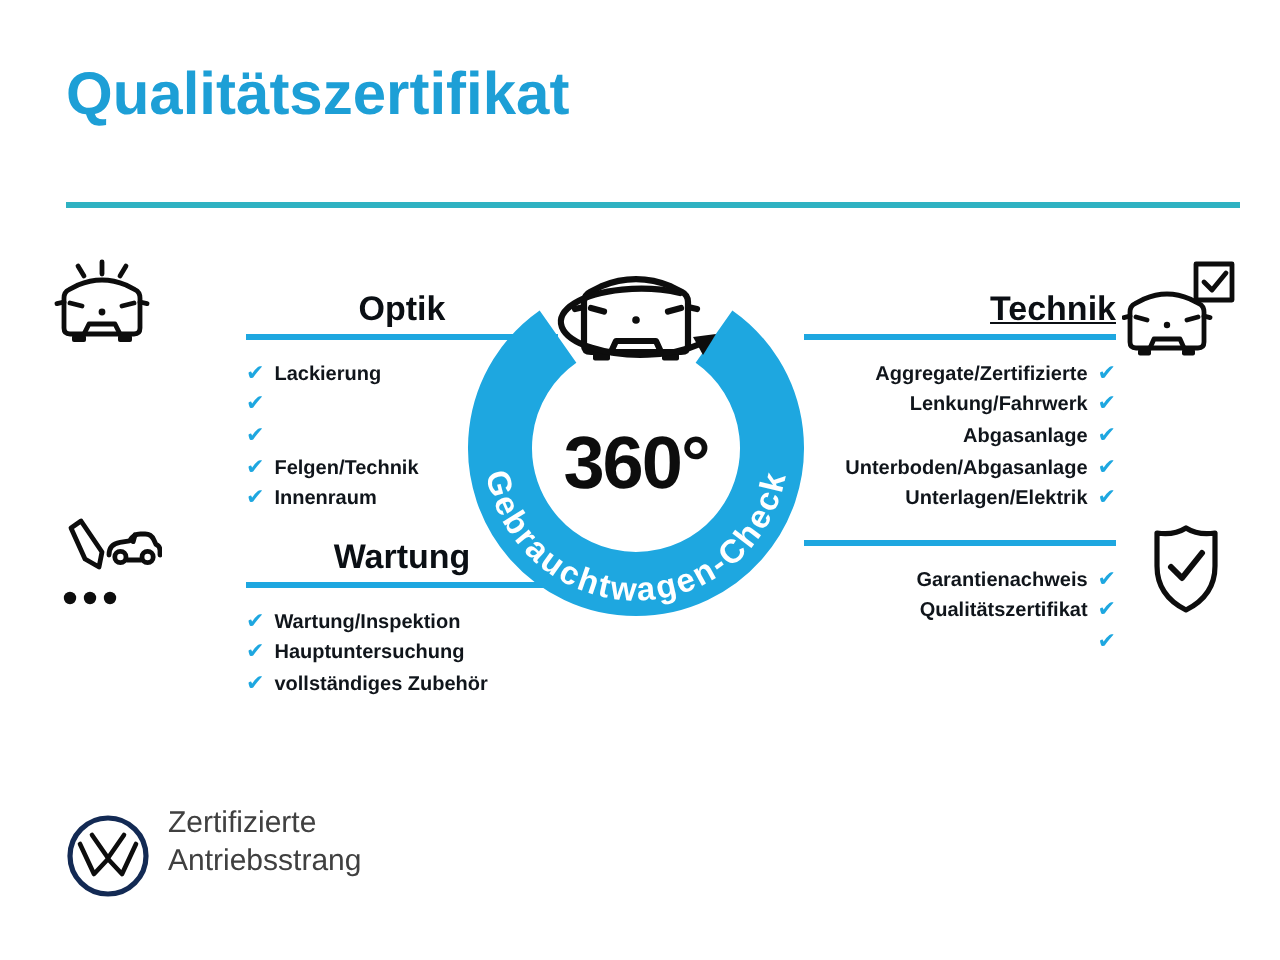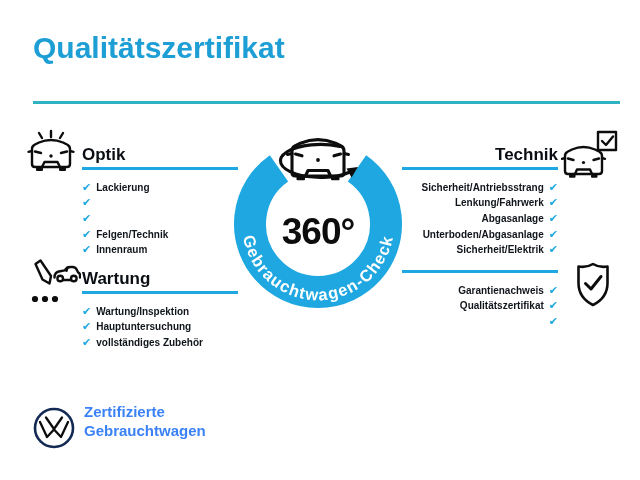--- a/index.html
+++ b/index.html
@@ -8,28 +8,28 @@
   .title{position:absolute;left:33px;top:30px;margin:0;font-size:30px;line-height:36px;
          font-weight:bold;color:#1d9fd6;letter-spacing:0;}
   .title-rule{position:absolute;left:33px;top:101px;width:587px;height:3px;background:#2fb2c2;}
   .sec{position:absolute;width:156px;}
   .sec h2{margin:0;font-size:17px;line-height:21px;font-weight:bold;color:#0b0f14;}
   .sec .rule{height:2.5px;background:#1ea7e0;margin-top:2px;width:100%;}
   .sec ul{list-style:none;margin:10px 0 0 0;padding:0;}
   .sec li{display:flex;align-items:center;gap:5px;height:15.6px;}
   .sec .lbl{font-size:10px;font-weight:bold;color:#10151b;white-space:nowrap;}
   .sec .chk{font-size:11px;line-height:11px;color:#1ea7e0;}
-  .sec.left{text-align:left;}
+  .sec.left{text-align:center;margin-left:41px;}
   .sec.right{text-align:right;}
   .sec.right li{flex-direction:row-reverse;justify-content:flex-start;}
-  .sec.right h2{text-align:right;}
+  .sec.right h2{text-align:right;text-decoration:underline;}
   .icon{position:absolute;}
   .icon path,.icon rect.box{stroke:#0d0d0d;fill:none;stroke-linecap:round;stroke-linejoin:round;}
   .centerfig{position:absolute;left:0;top:0;pointer-events:none;}
-  .footer-text{position:absolute;left:84px;top:402px;color:#3b82f6;font-weight:bold;
+  .footer-text{position:absolute;left:84px;top:402px;color:#404040;font-weight:normal;
                font-size:15px;line-height:19px;}
 </style>
 </head>
 <body>
 
 <div class="canvas">
 
   <h1 class="title">Qualitätszertifikat</h1>
   <div class="title-rule"></div>
 
@@ -90,37 +90,37 @@
     <rect class="box" x="37" y="3" width="18" height="18" fill="#ffffff" stroke-width="2.4"></rect>
     <path d="M41 12 L45 16 L52 7.5" stroke="#0d0d0d" stroke-width="2.4" fill="none" stroke-linecap="round" stroke-linejoin="round"></path>
   </svg>
 
   <section class="sec right" style="right:82px;top:144px">
     <h2>Technik</h2>
     <div class="rule"></div>
     <ul>
       <li>
           <span class="chk">✔</span>
-          <span class="lbl">Sicherheit/Antriebsstrang</span>
+          <span class="lbl">Aggregate/Zertifizierte</span>
         </li>
       <li>
           <span class="chk">✔</span>
           <span class="lbl">Lenkung/Fahrwerk</span>
         </li>
       <li>
           <span class="chk">✔</span>
           <span class="lbl">Abgasanlage</span>
         </li>
       <li>
           <span class="chk">✔</span>
           <span class="lbl">Unterboden/Abgasanlage</span>
         </li>
       <li>
           <span class="chk">✔</span>
-          <span class="lbl">Sicherheit/Elektrik</span>
+          <span class="lbl">Unterlagen/Elektrik</span>
         </li>
     </ul>
   </section>
 
   <svg class="icon" style="left:25px;top:256px" width="56" height="56" viewBox="0 0 56 56">
     <g stroke="#0d0d0d" stroke-width="2.4" fill="none" stroke-linecap="round" stroke-linejoin="round">
       <path d="M10.5 8 L15.5 4.5 L26 20 L24.5 27.5 L17.5 23.5 Z"></path>
       <path d="M29.5 21.5 Q29.5 16 35 15.2 L39.8 14.4 Q41.8 11 45.2 11 L47.6 11 Q50.6 11 51.9 13.9 L53 16.3 Q55 17 55 19.2 L55 21.5"></path>
       <path d="M42.5 11.4 L41.6 14.8"></path>
       <circle cx="35.2" cy="22.5" r="2.8"></circle>
@@ -206,16 +206,16 @@
 
   <svg class="icon" style="left:32px;top:406px" width="44" height="44" viewBox="0 0 44 44">
     <g stroke="#132a54" fill="none" stroke-linecap="round" stroke-linejoin="round">
       <circle cx="22" cy="22" r="19" stroke-width="2.6"></circle>
       <path stroke-width="2.3" d="M14 11.5 L22 23 M30 11.5 L22 23"></path>
       <path stroke-width="2.3" d="M8 16 L15 31 L22 23.5 L29 31 L36 16"></path>
     </g>
   </svg>
   <div class="footer-text">
     <div>Zertifizierte</div>
-    <div>Gebrauchtwagen</div>
+    <div>Antriebsstrang</div>
   </div>
 
 </div>
 
 </body></html>

